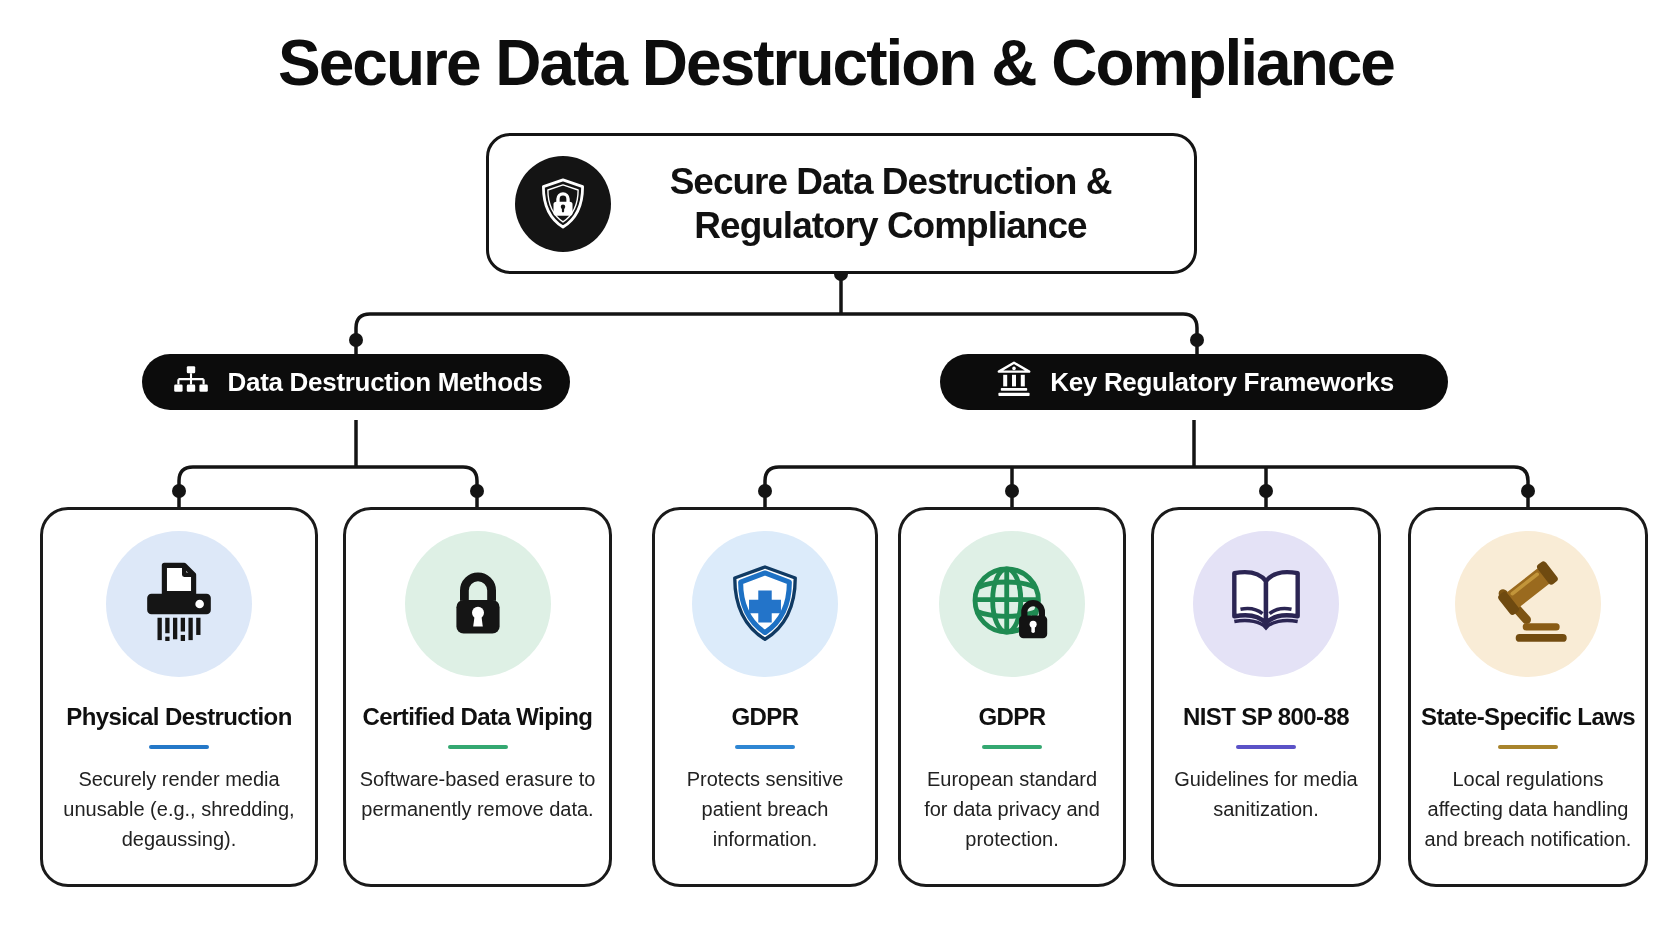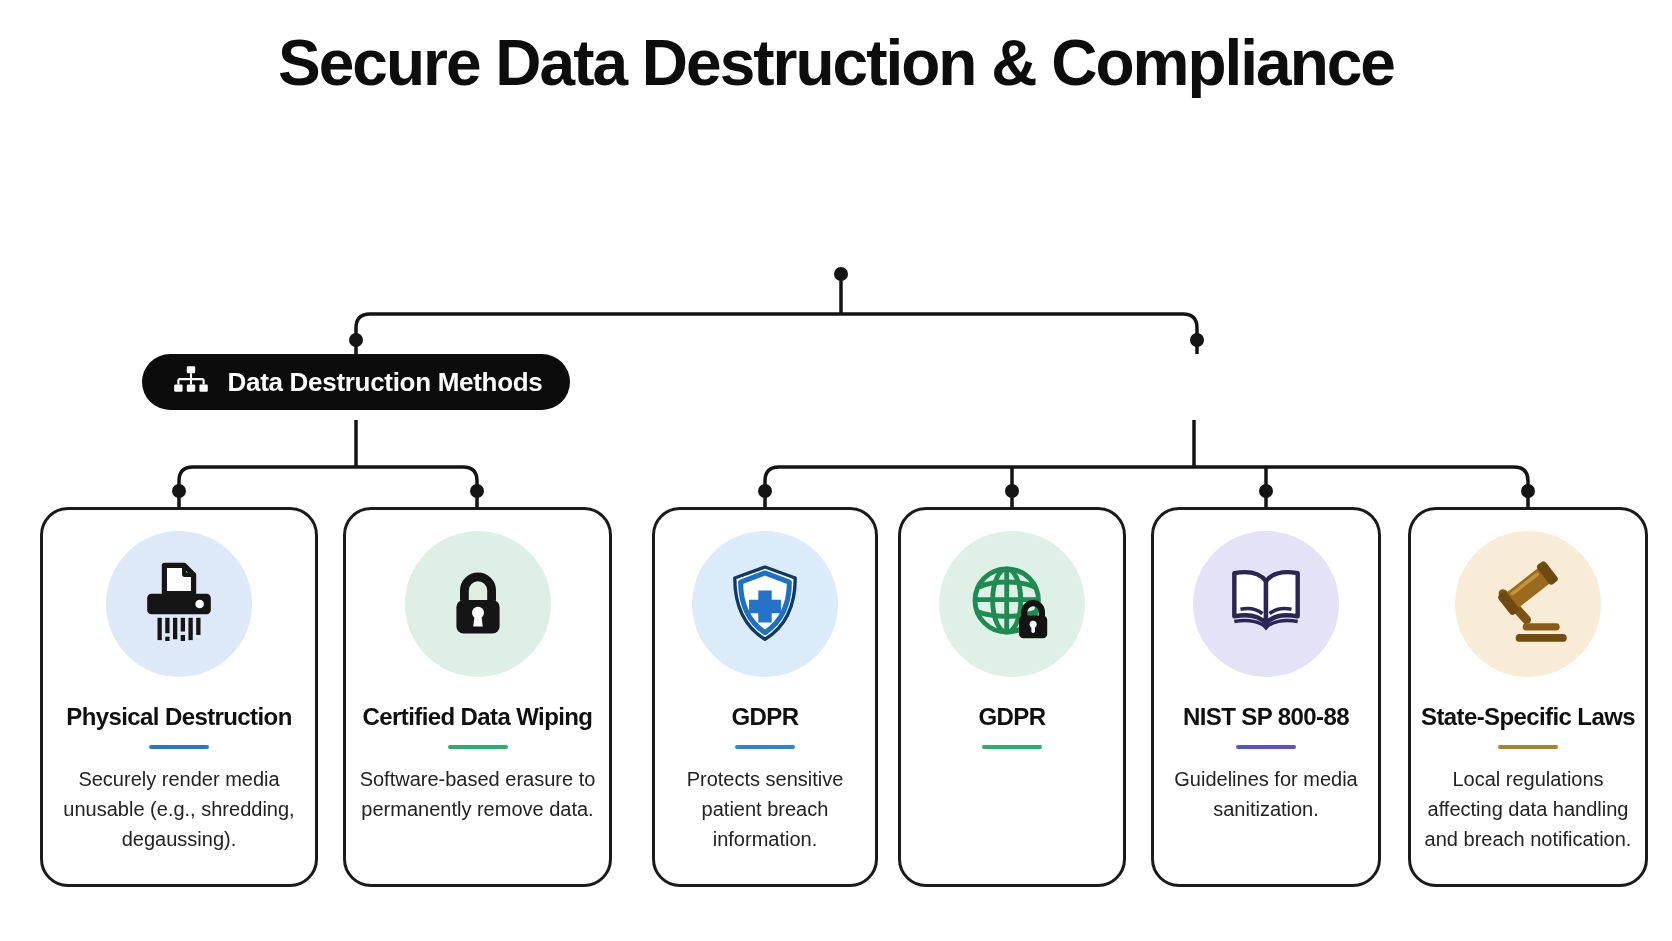--- a/index.html
+++ b/index.html
@@ -90,34 +90,64 @@
       <circle cx="1197" cy="340" r="7"></circle>
       <circle cx="179" cy="491" r="7"></circle>
       <circle cx="477" cy="491" r="7"></circle>
       <circle cx="765" cy="491" r="7"></circle>
       <circle cx="1012" cy="491" r="7"></circle>
       <circle cx="1266" cy="491" r="7"></circle>
       <circle cx="1528" cy="491" r="7"></circle>
     </g>
   </svg>
 
+  <div class="root-node">
+    <div class="root-badge">
+      <svg width="56" height="56" viewBox="0 0 100 100">
+        <path d="M50,7 L85,19 C85,52 73,77 50,91 C27,77 15,52 15,19 Z" fill="none" stroke="#fff" stroke-width="5" stroke-linejoin="round"></path>
+        <path d="M50,16 L77,25 C77,51 68,70 50,82 C32,70 23,51 23,25 Z" fill="none" stroke="#fff" stroke-width="2.5" stroke-linejoin="round"></path>
+        <path d="M41,48 v-7 a9,9 0 0 1 18,0 v7" fill="none" stroke="#fff" stroke-width="6"></path>
+        <rect x="33" y="46" width="34" height="25" rx="5" fill="#fff"></rect>
+        <circle cx="50" cy="55" r="4" fill="#141414"></circle>
+        <rect x="48" y="56" width="4" height="9" rx="2" fill="#141414"></rect>
+      </svg>
+    </div>
+    <div class="root-title">
+      <div>Secure Data Destruction &amp;</div>
+      <div>Regulatory Compliance</div>
+    </div>
+  </div>
 
   <div class="pill pill-methods">
     <span>
       <svg width="42" height="30" viewBox="0 0 100 70">
         <rect x="40" y="2" width="20" height="17" rx="3" fill="#fff"></rect>
         <path d="M50,19 V33 M20,33 H80 M20,33 V46 M50,33 V46 M80,33 V46" stroke="#fff" stroke-width="5" fill="none"></path>
         <rect x="10" y="46" width="20" height="17" rx="3" fill="#fff"></rect>
         <rect x="40" y="46" width="20" height="17" rx="3" fill="#fff"></rect>
         <rect x="70" y="46" width="20" height="17" rx="3" fill="#fff"></rect>
       </svg>
     </span>
     <span class="pill-label">Data Destruction Methods</span>
   </div>
 
+  <div class="pill pill-frameworks">
+    <span>
+      <svg width="40" height="40" viewBox="0 0 100 100">
+        <path d="M12,29 L50,7 L88,29 Z" fill="none" stroke="#fff" stroke-width="6" stroke-linejoin="round"></path>
+        <circle cx="50" cy="21" r="4.5" fill="#fff"></circle>
+        <rect x="23" y="37" width="10" height="29" fill="#fff"></rect>
+        <rect x="45" y="37" width="10" height="29" fill="#fff"></rect>
+        <rect x="67" y="37" width="10" height="29" fill="#fff"></rect>
+        <rect x="17" y="70" width="66" height="7" rx="2" fill="#fff"></rect>
+        <rect x="11" y="82" width="78" height="8" rx="2" fill="#fff"></rect>
+      </svg>
+    </span>
+    <span class="pill-label">Key Regulatory Frameworks</span>
+  </div>
 
   <div class="card card-1" style="--accent: #2478c8; --icon-bg: #dde8f8;">
     <div class="icon-circle">
       <svg width="86" height="86" viewBox="0 0 100 100">
         <path d="M33,5 h23 l11,11 v22 h-34 z" fill="#fff" stroke="#151515" stroke-width="6" stroke-linejoin="round"></path>
         <path d="M56,5 v11 h11" fill="none" stroke="#151515" stroke-width="5" stroke-linejoin="round"></path>
         <rect x="13" y="38" width="74" height="24" rx="5" fill="#151515"></rect>
         <circle cx="74" cy="50" r="5" fill="#fff"></circle>
         <g fill="#151515">
           <rect x="25" y="66" width="5" height="26"></rect>
@@ -175,20 +205,21 @@
           <path d="M8,45 H80"></path>
         </g>
         <path d="M64,64 v-5 a10,10 0 0 1 20,0 v5" fill="none" stroke="#131313" stroke-width="7"></path>
         <rect x="58" y="63" width="32" height="26" rx="5" fill="#131313"></rect>
         <circle cx="74" cy="73" r="4" fill="#fff"></circle>
         <rect x="72" y="74" width="4" height="9" rx="2" fill="#fff"></rect>
       </svg>
     </div>
     <div class="card-title">GDPR</div>
     <div class="card-rule"></div>
+    <div class="card-desc">European standard for data privacy and protection.</div>
   </div>
 
   <div class="card card-5" style="--accent: #5b52c7; --icon-bg: #e4e2f6;">
     <div class="icon-circle">
       <svg width="88" height="88" viewBox="0 0 100 100">
         <g stroke="#2b2553" stroke-width="5" fill="#fff" stroke-linejoin="round">
           <path d="M50,24 C43,15 30,12 14,15 V64 C30,61 43,64 50,72 Z"></path>
           <path d="M50,24 C57,15 70,12 86,15 V64 C70,61 57,64 50,72 Z"></path>
         </g>
         <g stroke="#2b2553" stroke-width="4" fill="none">

